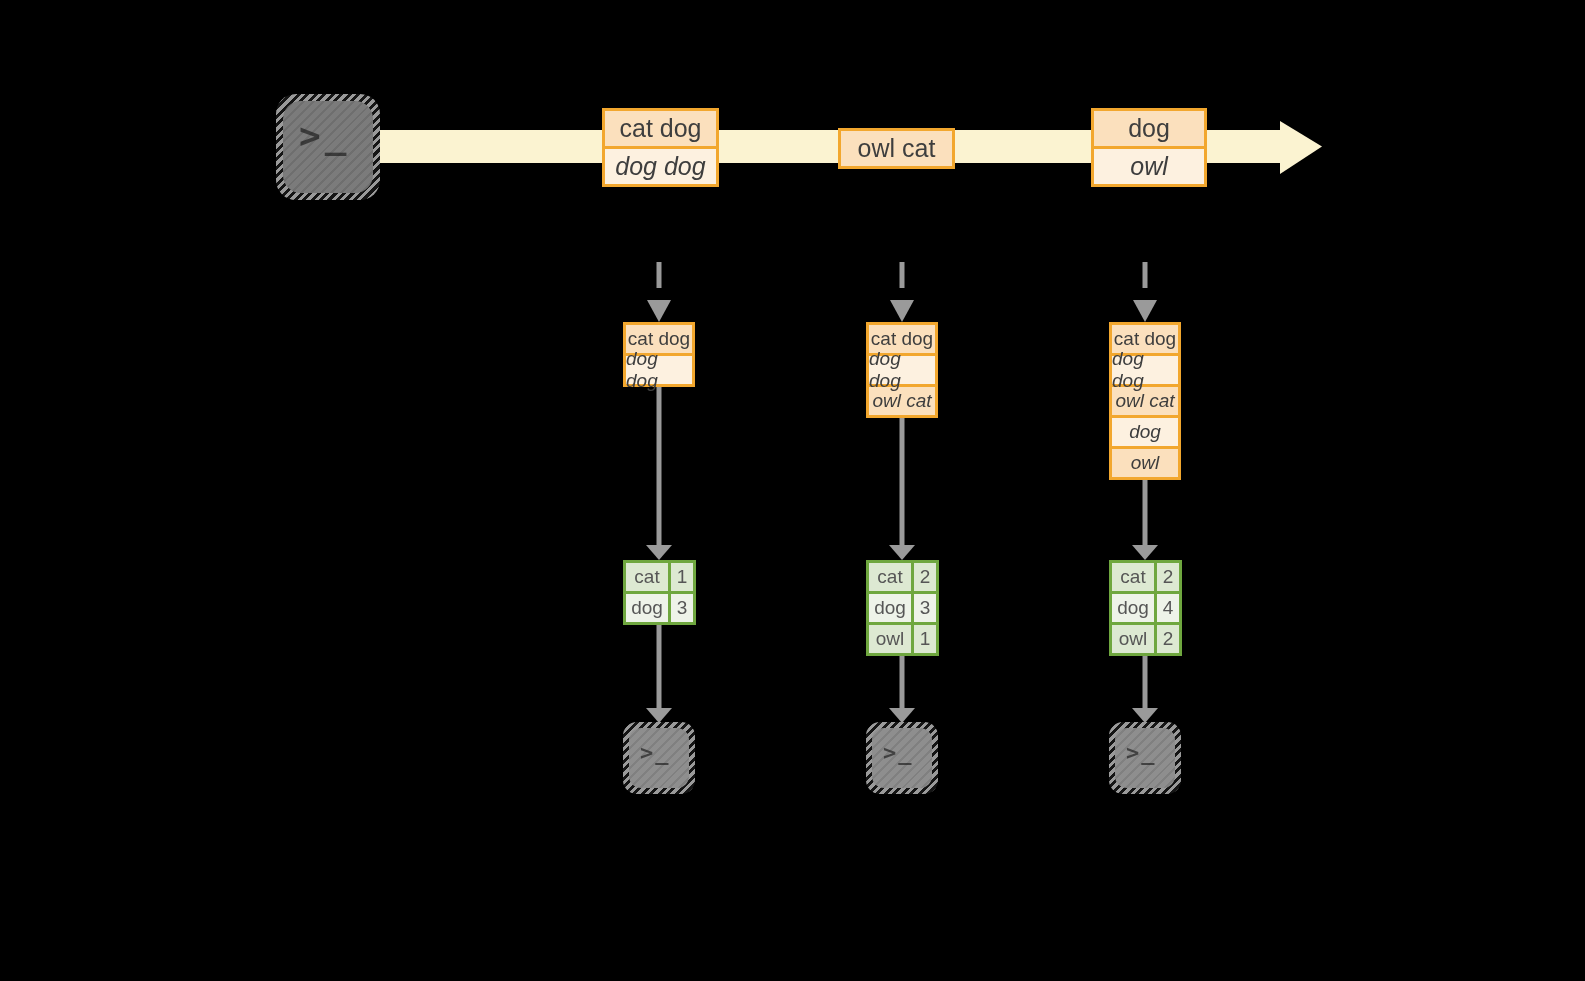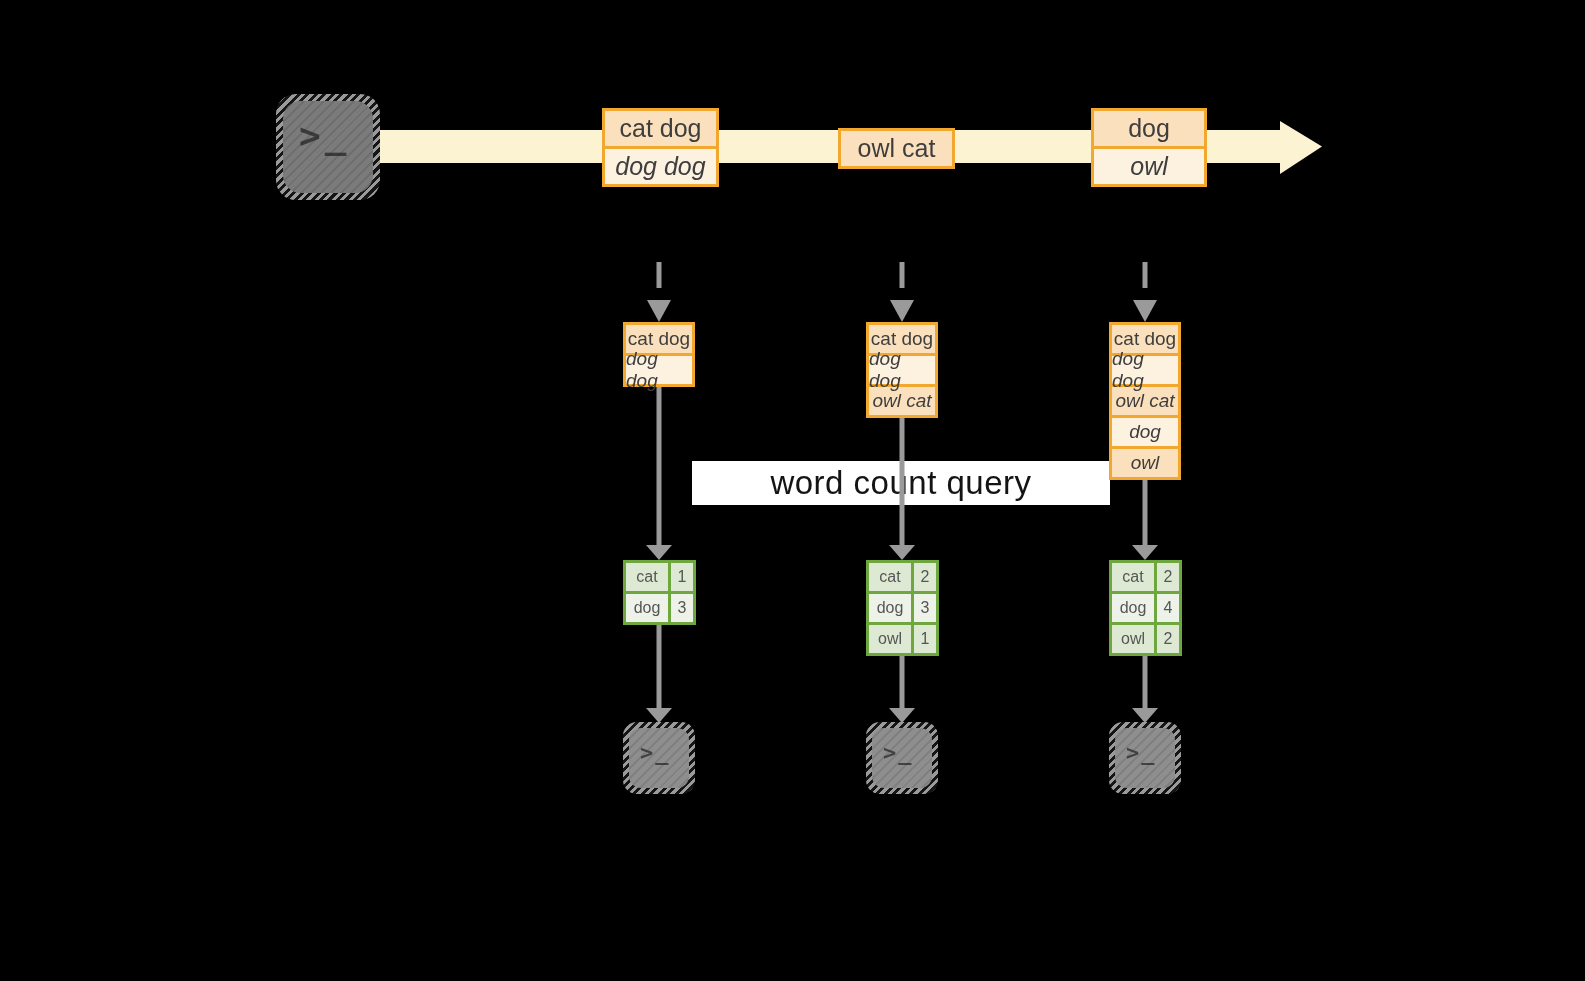--- a/index.html
+++ b/index.html
@@ -54,32 +54,29 @@
   .ev3{left:1091px;top:108px;width:116px;}
   .stack{width:72px;top:322px;}
   
   .gtable{
     top:560px;width:73px;box-sizing:border-box;
     border:3px solid #6fa73f;background:#6fa73f;
     display:grid;grid-template-columns:42px 1fr;gap:3px;
   }
   .gtable .gcell{
     height:28px;display:flex;align-items:center;justify-content:center;
-    font-size:16px;color:#565656;background:#eef3e9;
+    font-size:19px;color:#565656;background:#eef3e9;
   }
   .gtable .gcell.dark{background:#dde9d2;}
 </style>
 </head>
 <body>
 
 <div class="canvas">
 
-  <div class="banner">
-    <span>word count query</span>
-  </div>
 
   <svg class="wires" width="1585" height="981" viewBox="0 0 1585 981">
 
     <g>
       <rect x="368" y="130" width="914" height="33" fill="#fbf3d1"></rect>
       <polygon points="1280,121 1322,146.5 1280,174" fill="#fbf3d1"></polygon>
     </g>
 
     <g stroke="#9a9a9a" stroke-width="5" fill="#9a9a9a">
       <line x1="659" y1="262" x2="659" y2="300" stroke-dasharray="26 12"></line>

